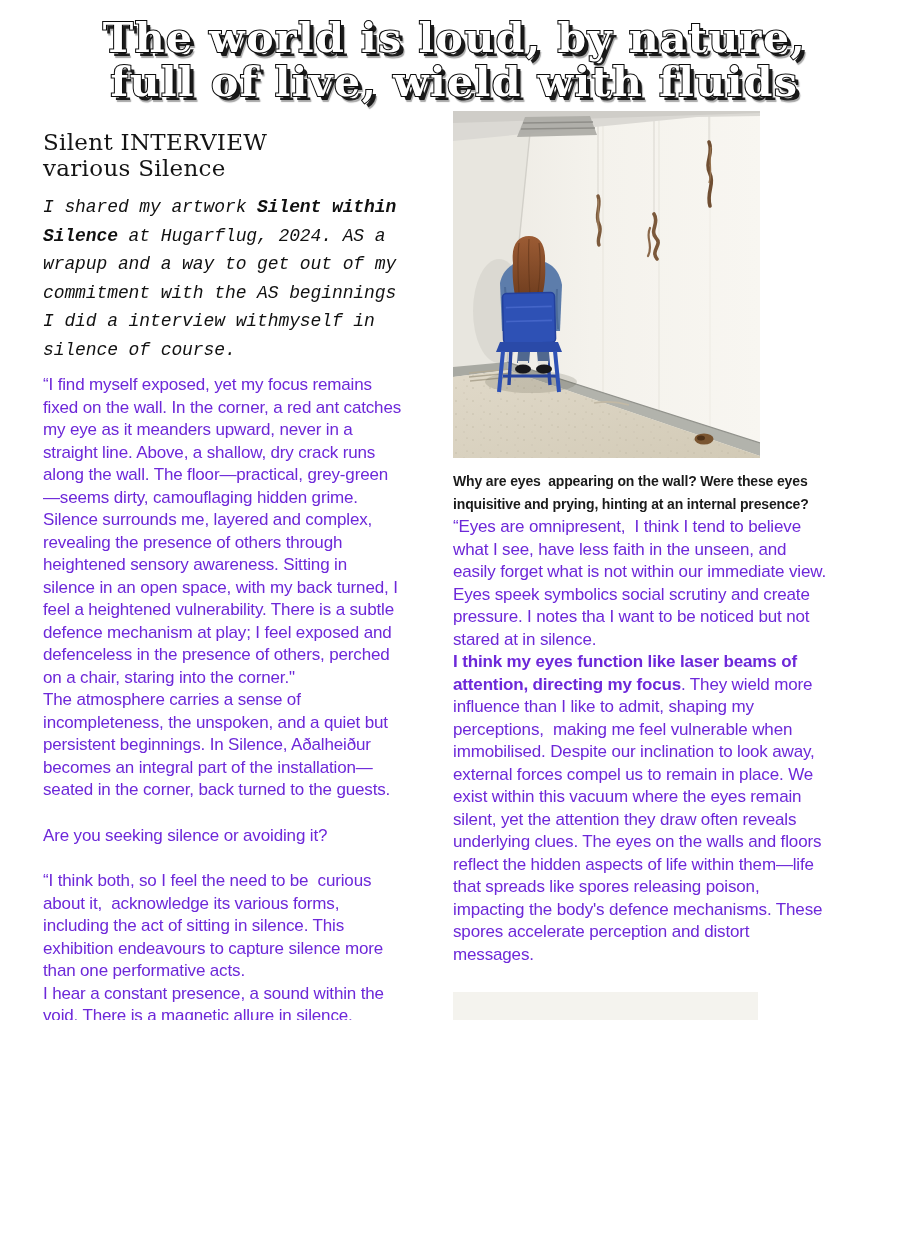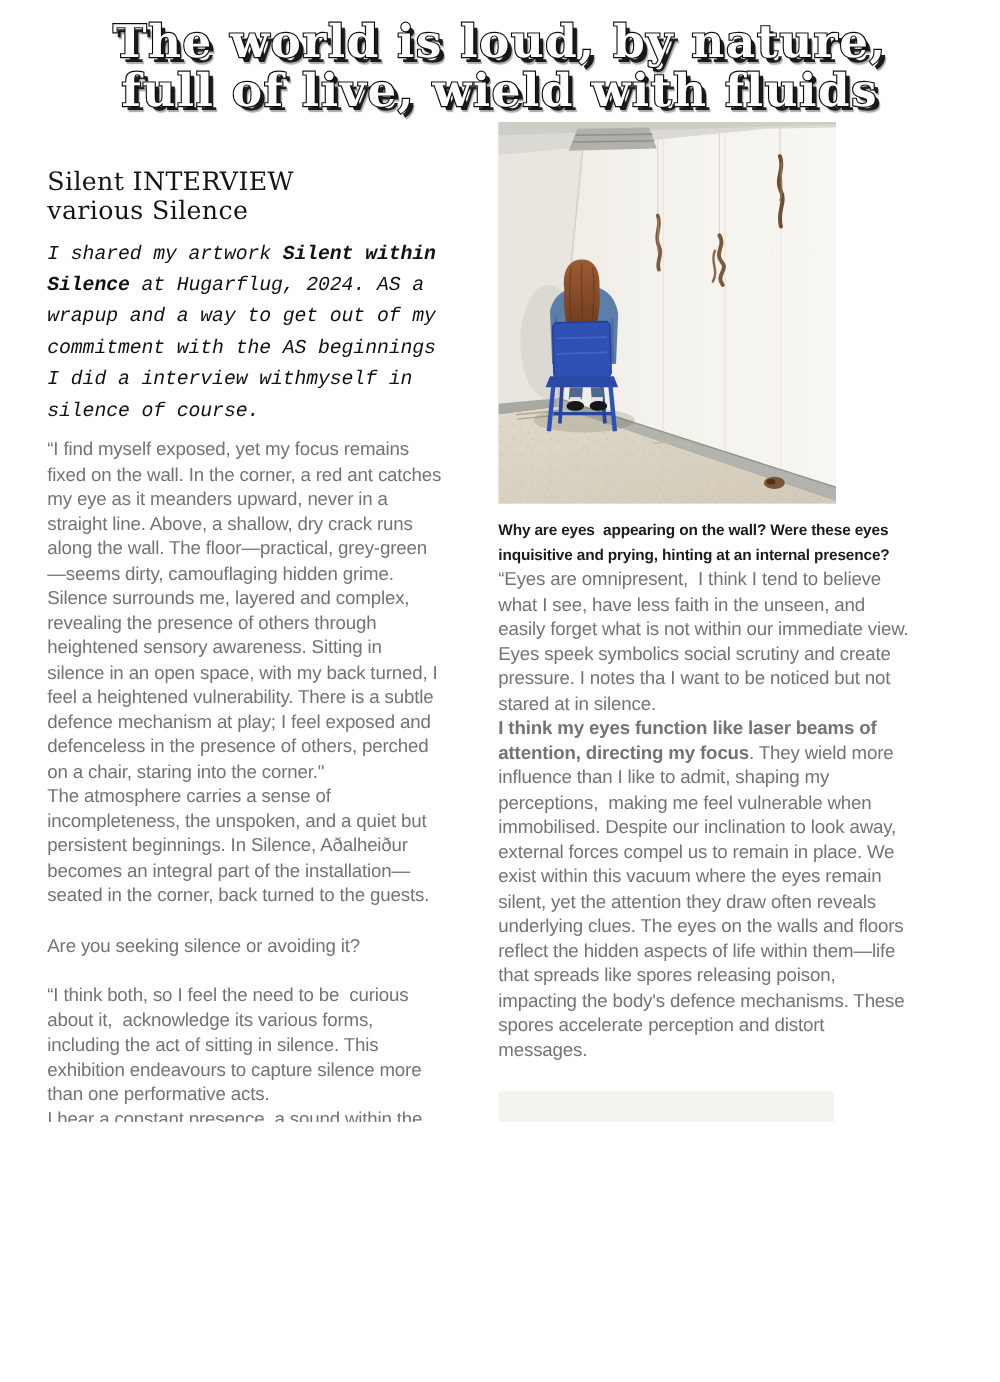--- a/index.html
+++ b/index.html
@@ -12,34 +12,34 @@
     position:absolute;left:40px;right:40px;top:16px;text-align:center;
     font-family:"DejaVu Serif","Liberation Serif",serif;font-weight:700;
   }
   .masthead .t-line{
     display:block;font-size:41px;line-height:44px;letter-spacing:1.5px;
     color:#ffffff;-webkit-text-stroke:2.1px #0c0c0c;paint-order:stroke fill;
     text-shadow:4px 4px 0 rgba(10,10,10,.9), 5px 6px 1px rgba(60,60,60,.45);
     white-space:nowrap;
   }
   
-  .col-left{position:absolute;left:43px;top:153px;width:360px;}
+  .col-left{position:absolute;left:43px;top:129px;width:360px;}
   .col-right{position:absolute;left:453px;top:111px;width:376px;}
   .article-heading{
     font-family:"DejaVu Serif","Liberation Serif",serif;font-weight:500;
     font-size:23px;line-height:26px;color:#141414;letter-spacing:.3px;margin:0 0 12px 0;
   }
   .intro{
     font-style:italic;font-size:18px;line-height:28.5px;letter-spacing:-.1px;
     margin:0 0 10px 0;white-space:pre-wrap;color:#111;font-family:Liberation Mono, monospace;
   }
   .intro b{font-weight:700;}
   .bodytext p{
     margin:0;font-size:17px;line-height:22.5px;letter-spacing:-.15px;
-    white-space:pre-wrap;color:#737373;
+    white-space:pre-wrap;color:#6d28d9;
   }
   .bodytext p.gap{margin-top:23px;}
   .q{font-weight:400;font-size:17.4px;}
   .inline-b{font-weight:700;}
   
   figure{margin:0;padding:0;display:block;}
   .photo1{width:307px;height:347px;}
   .photo2{width:305px;height:229px;margin-top:26px;}
   .photo1 svg,.photo2 svg{display:block;width:100%;height:100%;}
   .rq{margin-top:12px;}

